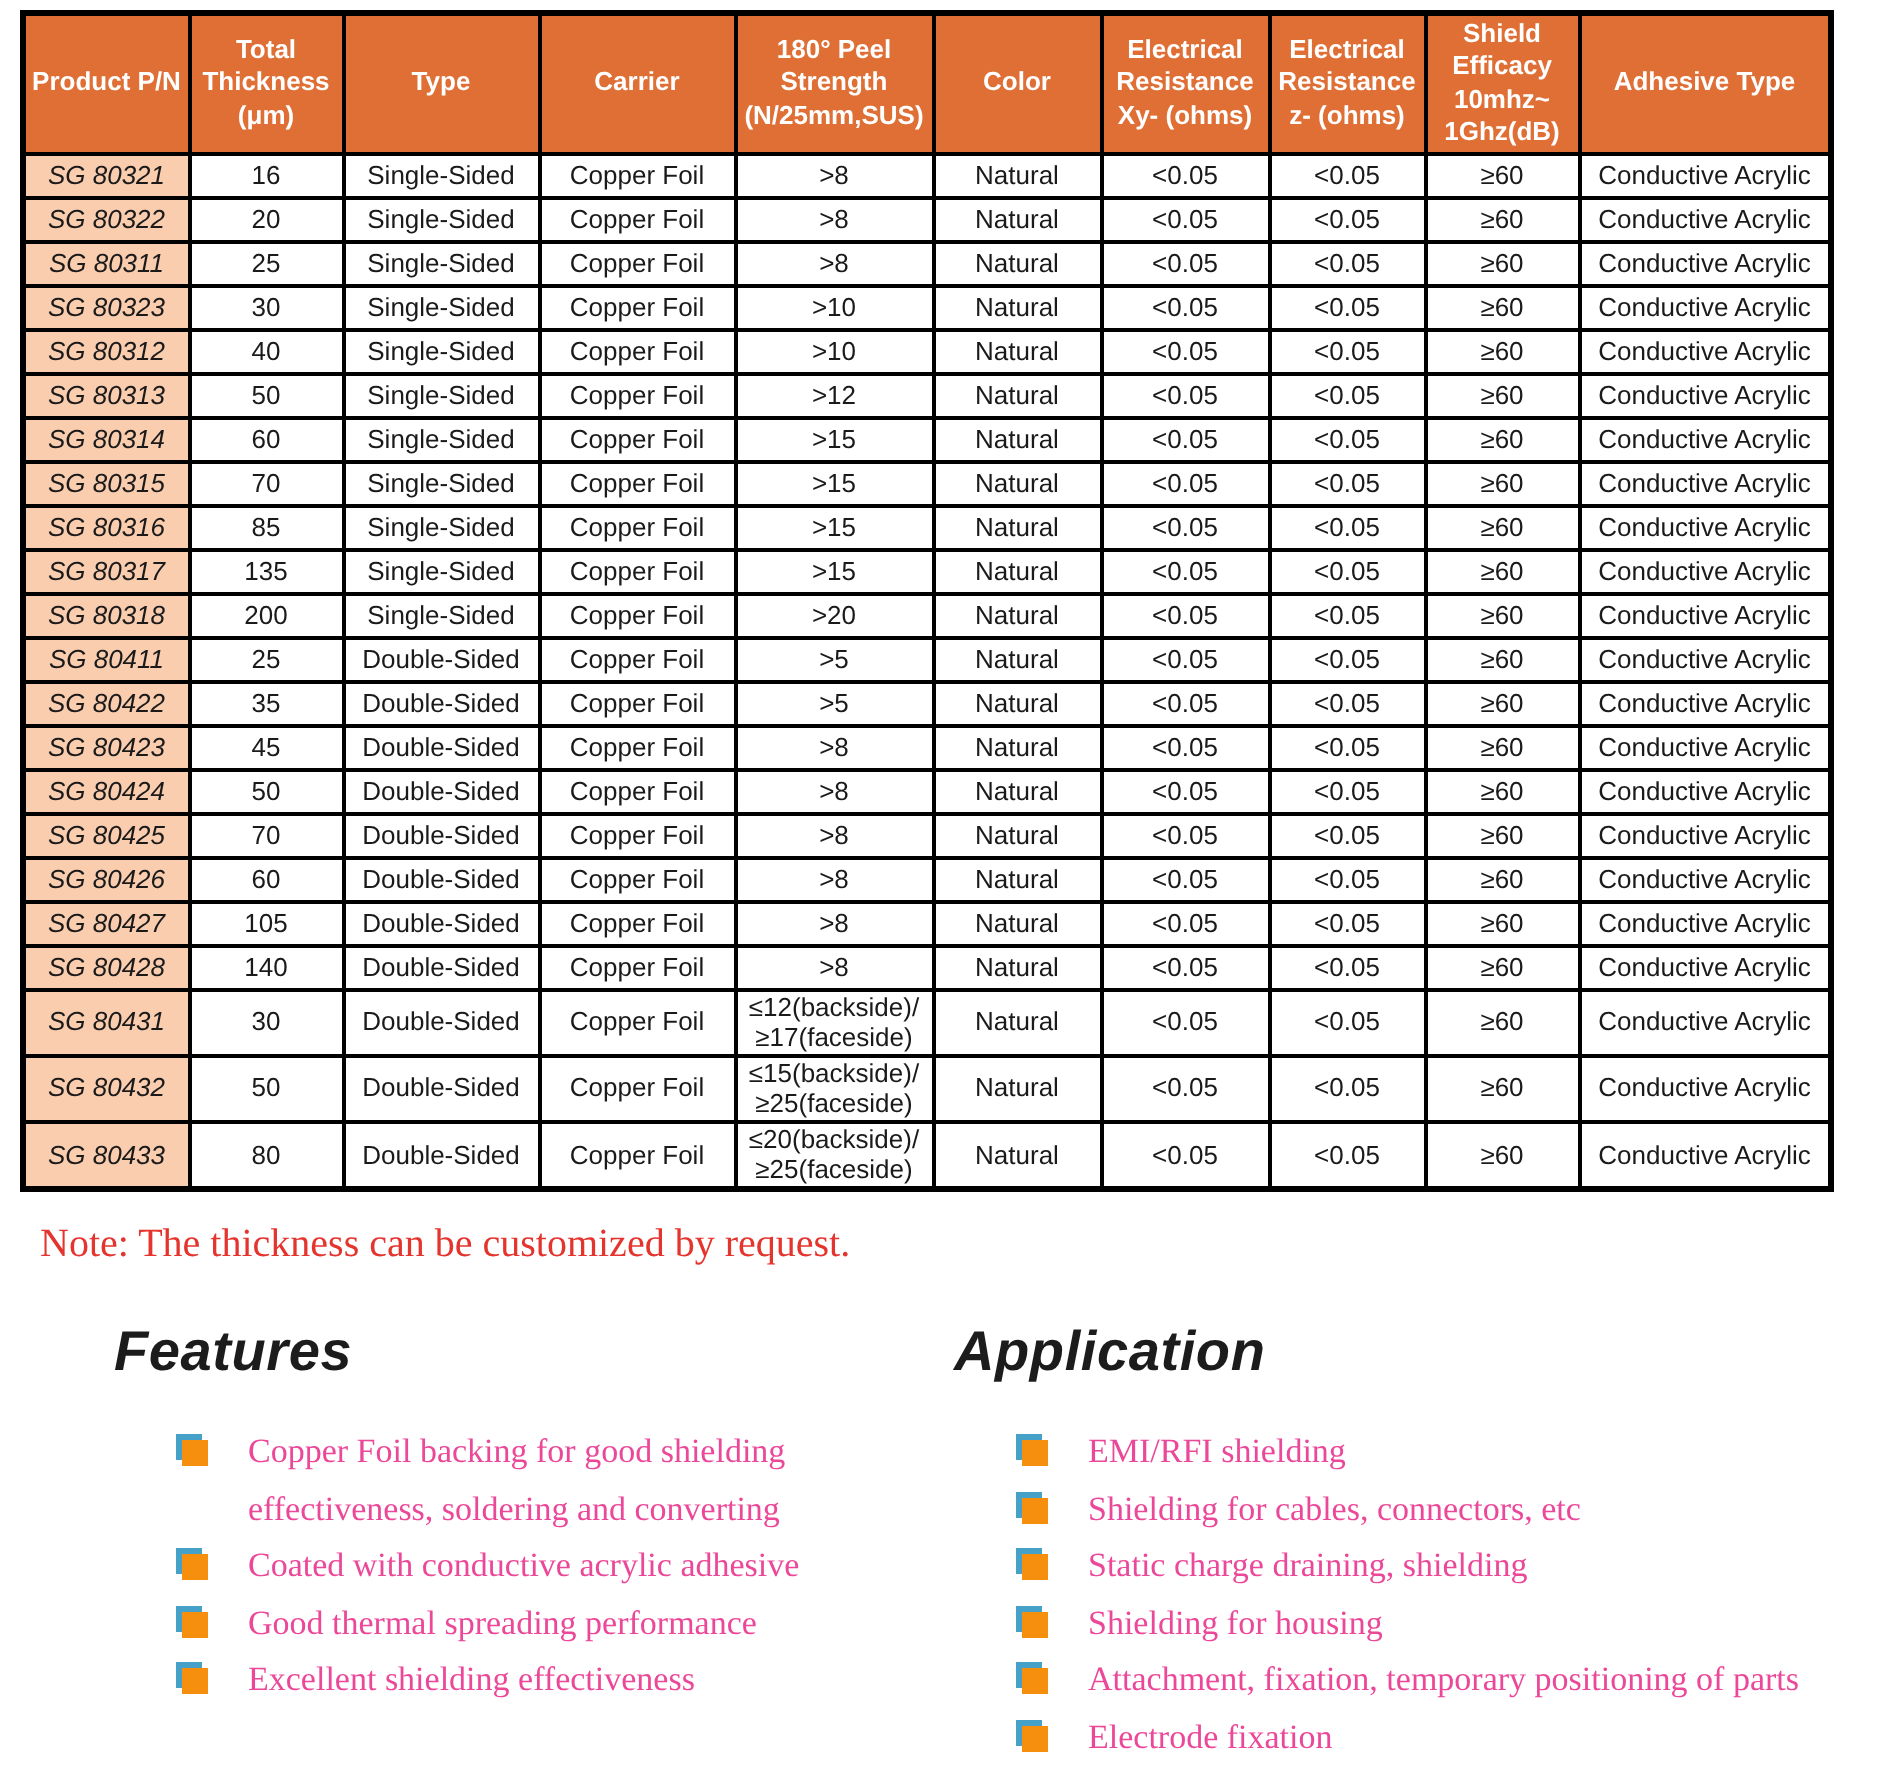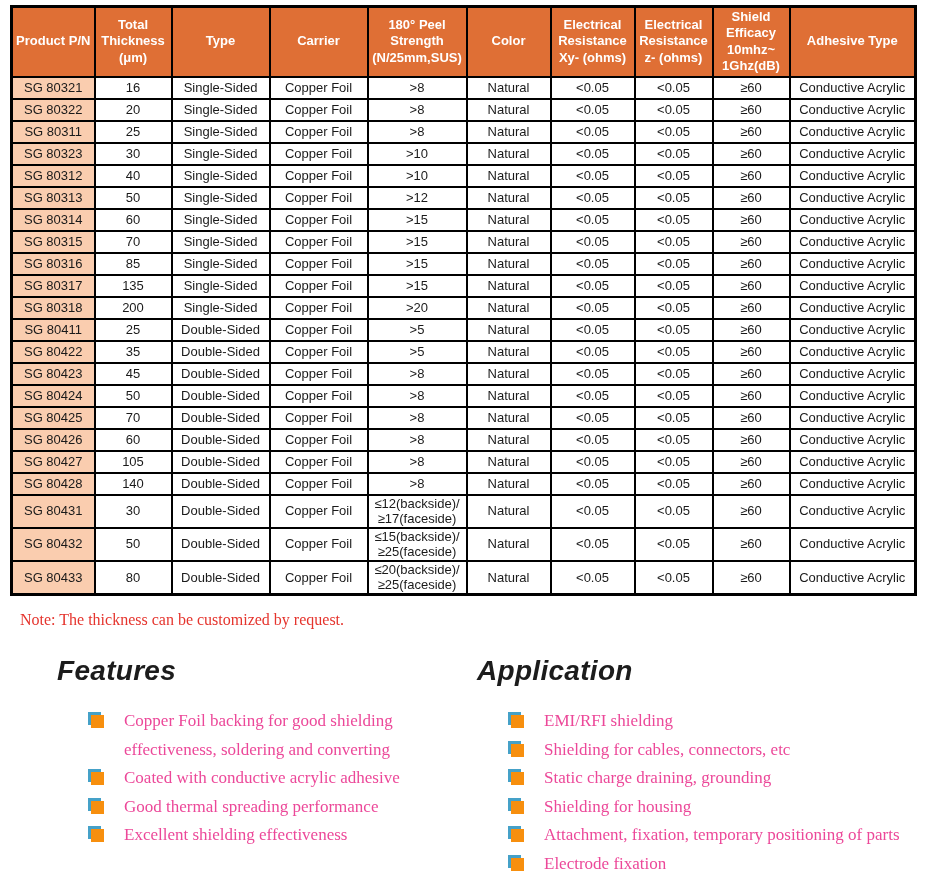--- a/index.html
+++ b/index.html
@@ -43,26 +43,26 @@
     font-size:13px;
     line-height:1.28;
     height:70px;
   }
   table.spec td{
     font-size:13px;
     line-height:1.2;
     background:#fff;
   }
   table.spec tbody tr{height:22px;}
-  table.spec td.pn{background:var(--pn-bg);}
+  table.spec td.pn{background:var(--pn-bg);font-style:italic;}
   
   .note{
     margin:15px 0 0 20px;
     font-family:"Liberation Serif",serif;
-    font-size:16px;
+    font-size:20px;
     color:var(--note-red);
   }
   
   .sections{
     display:flex;
     margin:26px 0 0 57px;
   }
   .col-features{width:420px;flex:0 0 420px;}
   .col-application{flex:1;}
   h2.section-title{
@@ -438,21 +438,21 @@
         <li>
           <span class="bullet"></span>
           <span class="li-text">EMI/RFI shielding</span>
         </li>
         <li>
           <span class="bullet"></span>
           <span class="li-text">Shielding for cables, connectors, etc</span>
         </li>
         <li>
           <span class="bullet"></span>
-          <span class="li-text">Static charge draining, grounding</span>
+          <span class="li-text">Static charge draining, shielding</span>
         </li>
         <li>
           <span class="bullet"></span>
           <span class="li-text">Shielding for housing</span>
         </li>
         <li>
           <span class="bullet"></span>
           <span class="li-text">Attachment, fixation, temporary positioning of parts</span>
         </li>
         <li>

